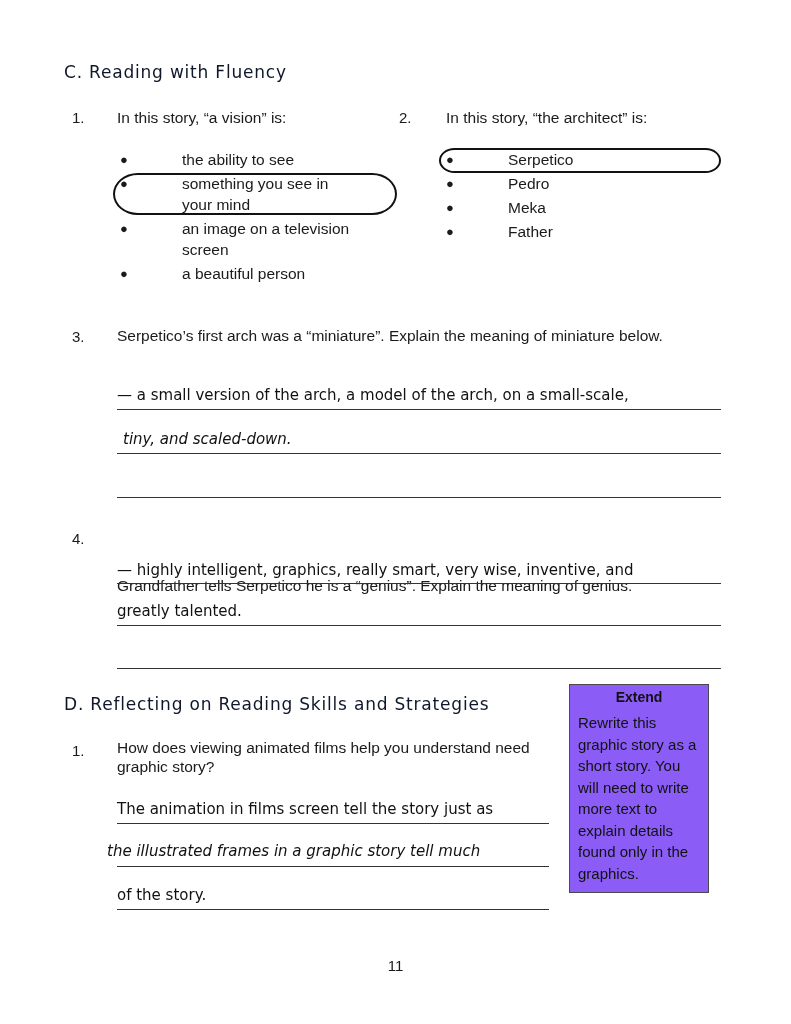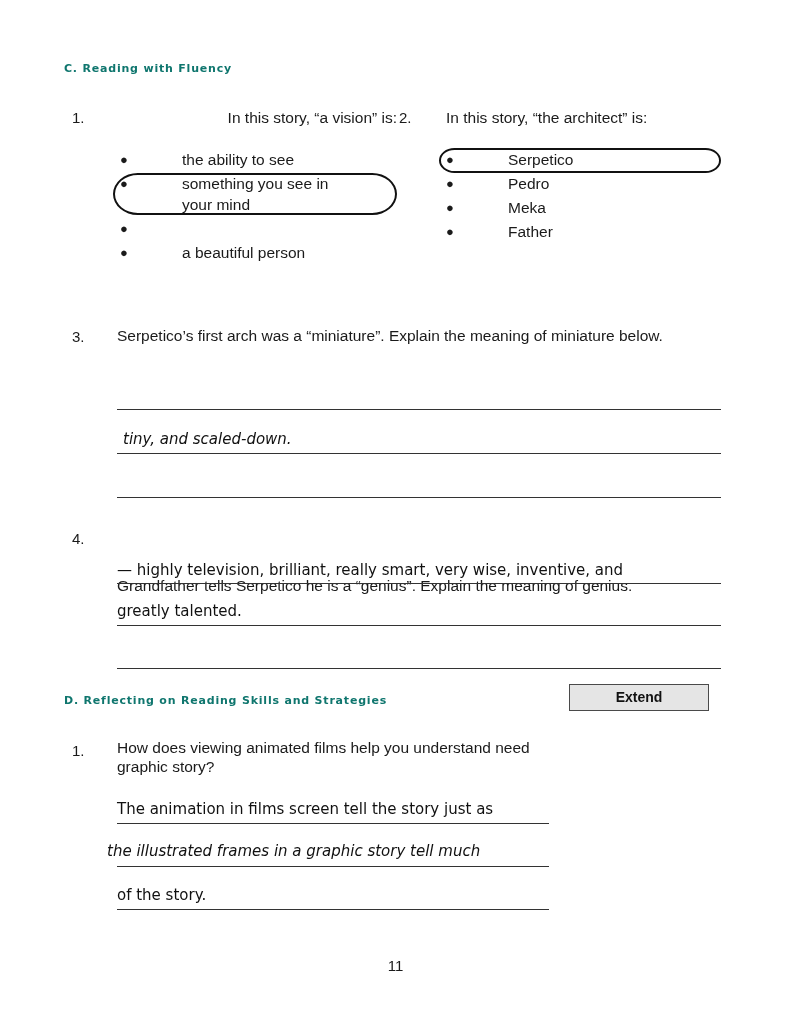--- a/index.html
+++ b/index.html
@@ -19,24 +19,24 @@
     position: absolute;
     left: 0; top: 0;
     width: 791px;
     height: 1024px;
   }
 
   
   .section-heading {
     position: absolute;
     font-family: "DejaVu Sans", sans-serif;
-    font-size: 11px;
-    font-weight: bold;
+    font-size: 17px;
+    font-weight: normal;
     letter-spacing: 0.8px;
-    color: #0f766e;
+    color: #0f172a;
   }
   #sec-c { left: 64px; top: 62px; }
   #sec-d { left: 64px; top: 694px; text-align: right; }
 
   
   .qnum {
     position: absolute;
     font-size: 15px;
     color: #1a1a1a;
   }
@@ -96,21 +96,21 @@
   }
 
   
   .extend-box {
     position: absolute;
     left: 569px;
     top: 684px;
     width: 140px;
     box-sizing: border-box;
     border: 1.5px solid #4a4a4a;
-    background: #e5e5e5;
+    background: #8b5cf6;
   }
   .extend-title {
     text-align: center;
     font-size: 14px;
     font-weight: bold;
     padding: 4px 0 5px 0;
     color: #111;
   }
   .extend-body {
     font-size: 15px;
@@ -131,33 +131,34 @@
   }
 </style>
 </head>
 <body>
 
 <div class="page">
 
   <div class="section-heading" id="sec-c">C. Reading with Fluency</div>
 
   <div class="qnum" style="left:72px; top:109px;">1.</div>
-  <div class="qtext" style="left:117px; top:108px; width:280px;text-align:right;">In this story, “a vision” is:</div>
+  <div class="qtext" style="left:117px; top:108px; width:280px;">In this story, “a vision” is:</div>
 
   <div class="mc-list" style="left:120px; top:149px; width:290px;">
     <div class="mc-item">
       <span class="bullet">●</span>
       <span class="mc-label">the ability to see</span>
     </div>
     <div class="mc-item">
       <span class="bullet">●</span>
       <span class="mc-label" style="max-width:172px;">something you see in your mind</span>
     </div>
     <div class="mc-item">
       <span class="bullet">●</span>
+      <span class="mc-label" style="max-width:200px;">an image on a television screen</span>
     </div>
     <div class="mc-item">
       <span class="bullet">●</span>
       <span class="mc-label">a beautiful person</span>
     </div>
   </div>
 
   <div class="circle-sel" style="left:113px; top:173px; width:284px; height:42px;"></div>
 
   <div class="qnum" style="left:399px; top:109px;">2.</div>
@@ -180,31 +181,32 @@
       <span class="bullet">●</span>
       <span class="mc-label">Father</span>
     </div>
   </div>
 
   <div class="circle-sel" style="left:439px; top:148px; width:282px; height:25px; border-radius:16px/13px;"></div>
 
   <div class="qnum" style="left:72px; top:328px;">3.</div>
   <div class="qtext" style="left:117px; top:326px; width:585px;">Serpetico’s first arch was a “miniature”. Explain the meaning of miniature below.</div>
 
+  <div class="handwriting" style="left:117px; top:386px;">— a small version of the arch, a model of the arch, on a small-scale,</div>
   <div class="rule" style="left:117px; top:409px; width:604px;"></div>
 
   <div class="handwriting" style="left:123px; top:430px;font-style:italic;">tiny, and scaled-down.</div>
   <div class="rule" style="left:117px; top:453px; width:604px;"></div>
 
   <div class="rule" style="left:117px; top:497px; width:604px;"></div>
 
   <div class="qnum" style="left:72px; top:530px;">4.</div>
   <div class="qtext" style="left:117px; top:528px; width:620px;margin-top:48px;">Grandfather tells Serpetico he is a “genius”. Explain the meaning of genius.</div>
 
-  <div class="handwriting" style="left:117px; top:561px;">— highly television, brilliant, really smart, very wise, inventive, and</div>
+  <div class="handwriting" style="left:117px; top:561px;">— highly intelligent, graphics, really smart, very wise, inventive, and</div>
   <div class="rule" style="left:117px; top:583px; width:604px;"></div>
 
   <div class="handwriting" style="left:117px; top:602px;">greatly talented.</div>
   <div class="rule" style="left:117px; top:625px; width:604px;"></div>
 
   <div class="rule" style="left:117px; top:668px; width:604px;"></div>
 
   <div class="section-heading" id="sec-d">D. Reflecting on Reading Skills and Strategies</div>
 
   <div class="qnum" style="left:72px; top:742px;">1.</div>
@@ -214,17 +216,18 @@
   <div class="rule" style="left:117px; top:823px; width:432px;"></div>
 
   <div class="handwriting" style="left:107px; top:842px;font-style:italic;">the illustrated frames in a graphic story tell much</div>
   <div class="rule" style="left:117px; top:866px; width:432px;"></div>
 
   <div class="handwriting" style="left:117px; top:886px;">of the story.</div>
   <div class="rule" style="left:117px; top:909px; width:432px;"></div>
 
   <div class="extend-box">
     <div class="extend-title">Extend</div>
+    <div class="extend-body">Rewrite this graphic story as a short story. You will need to write more text to explain details found only in the graphics.</div>
   </div>
 
   <div class="page-number">11</div>
 
 </div>
 
 </body></html>

